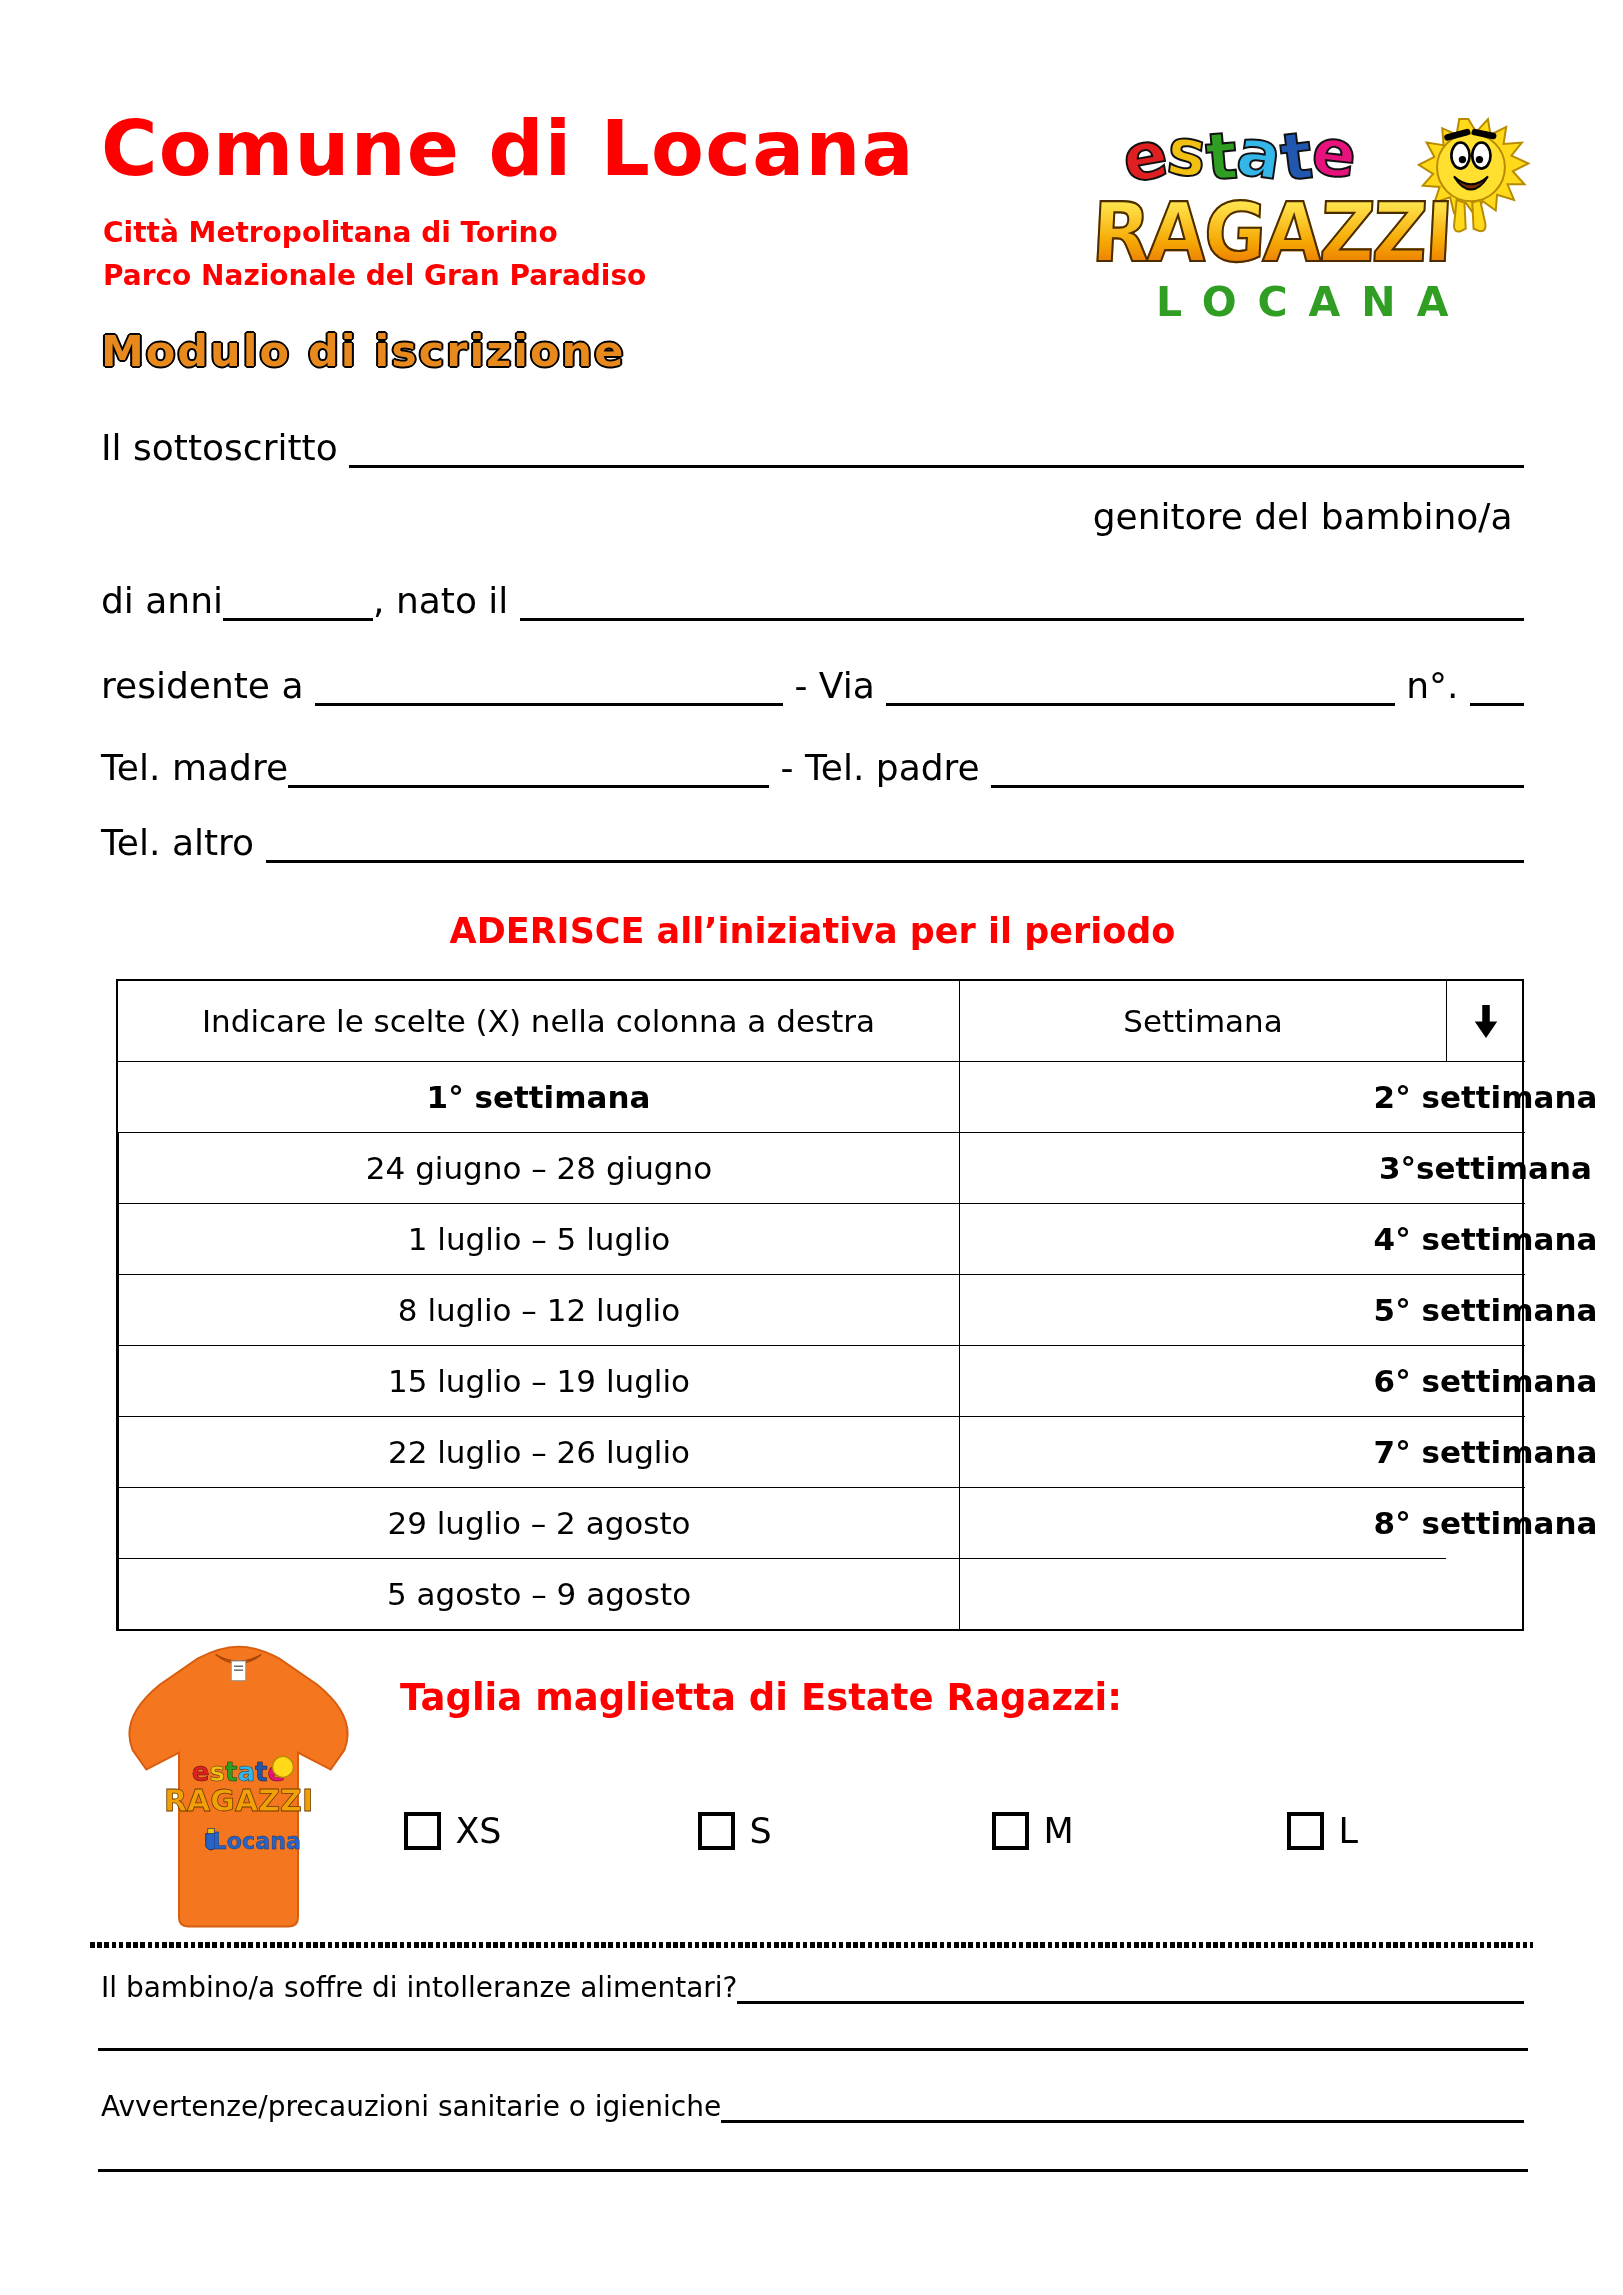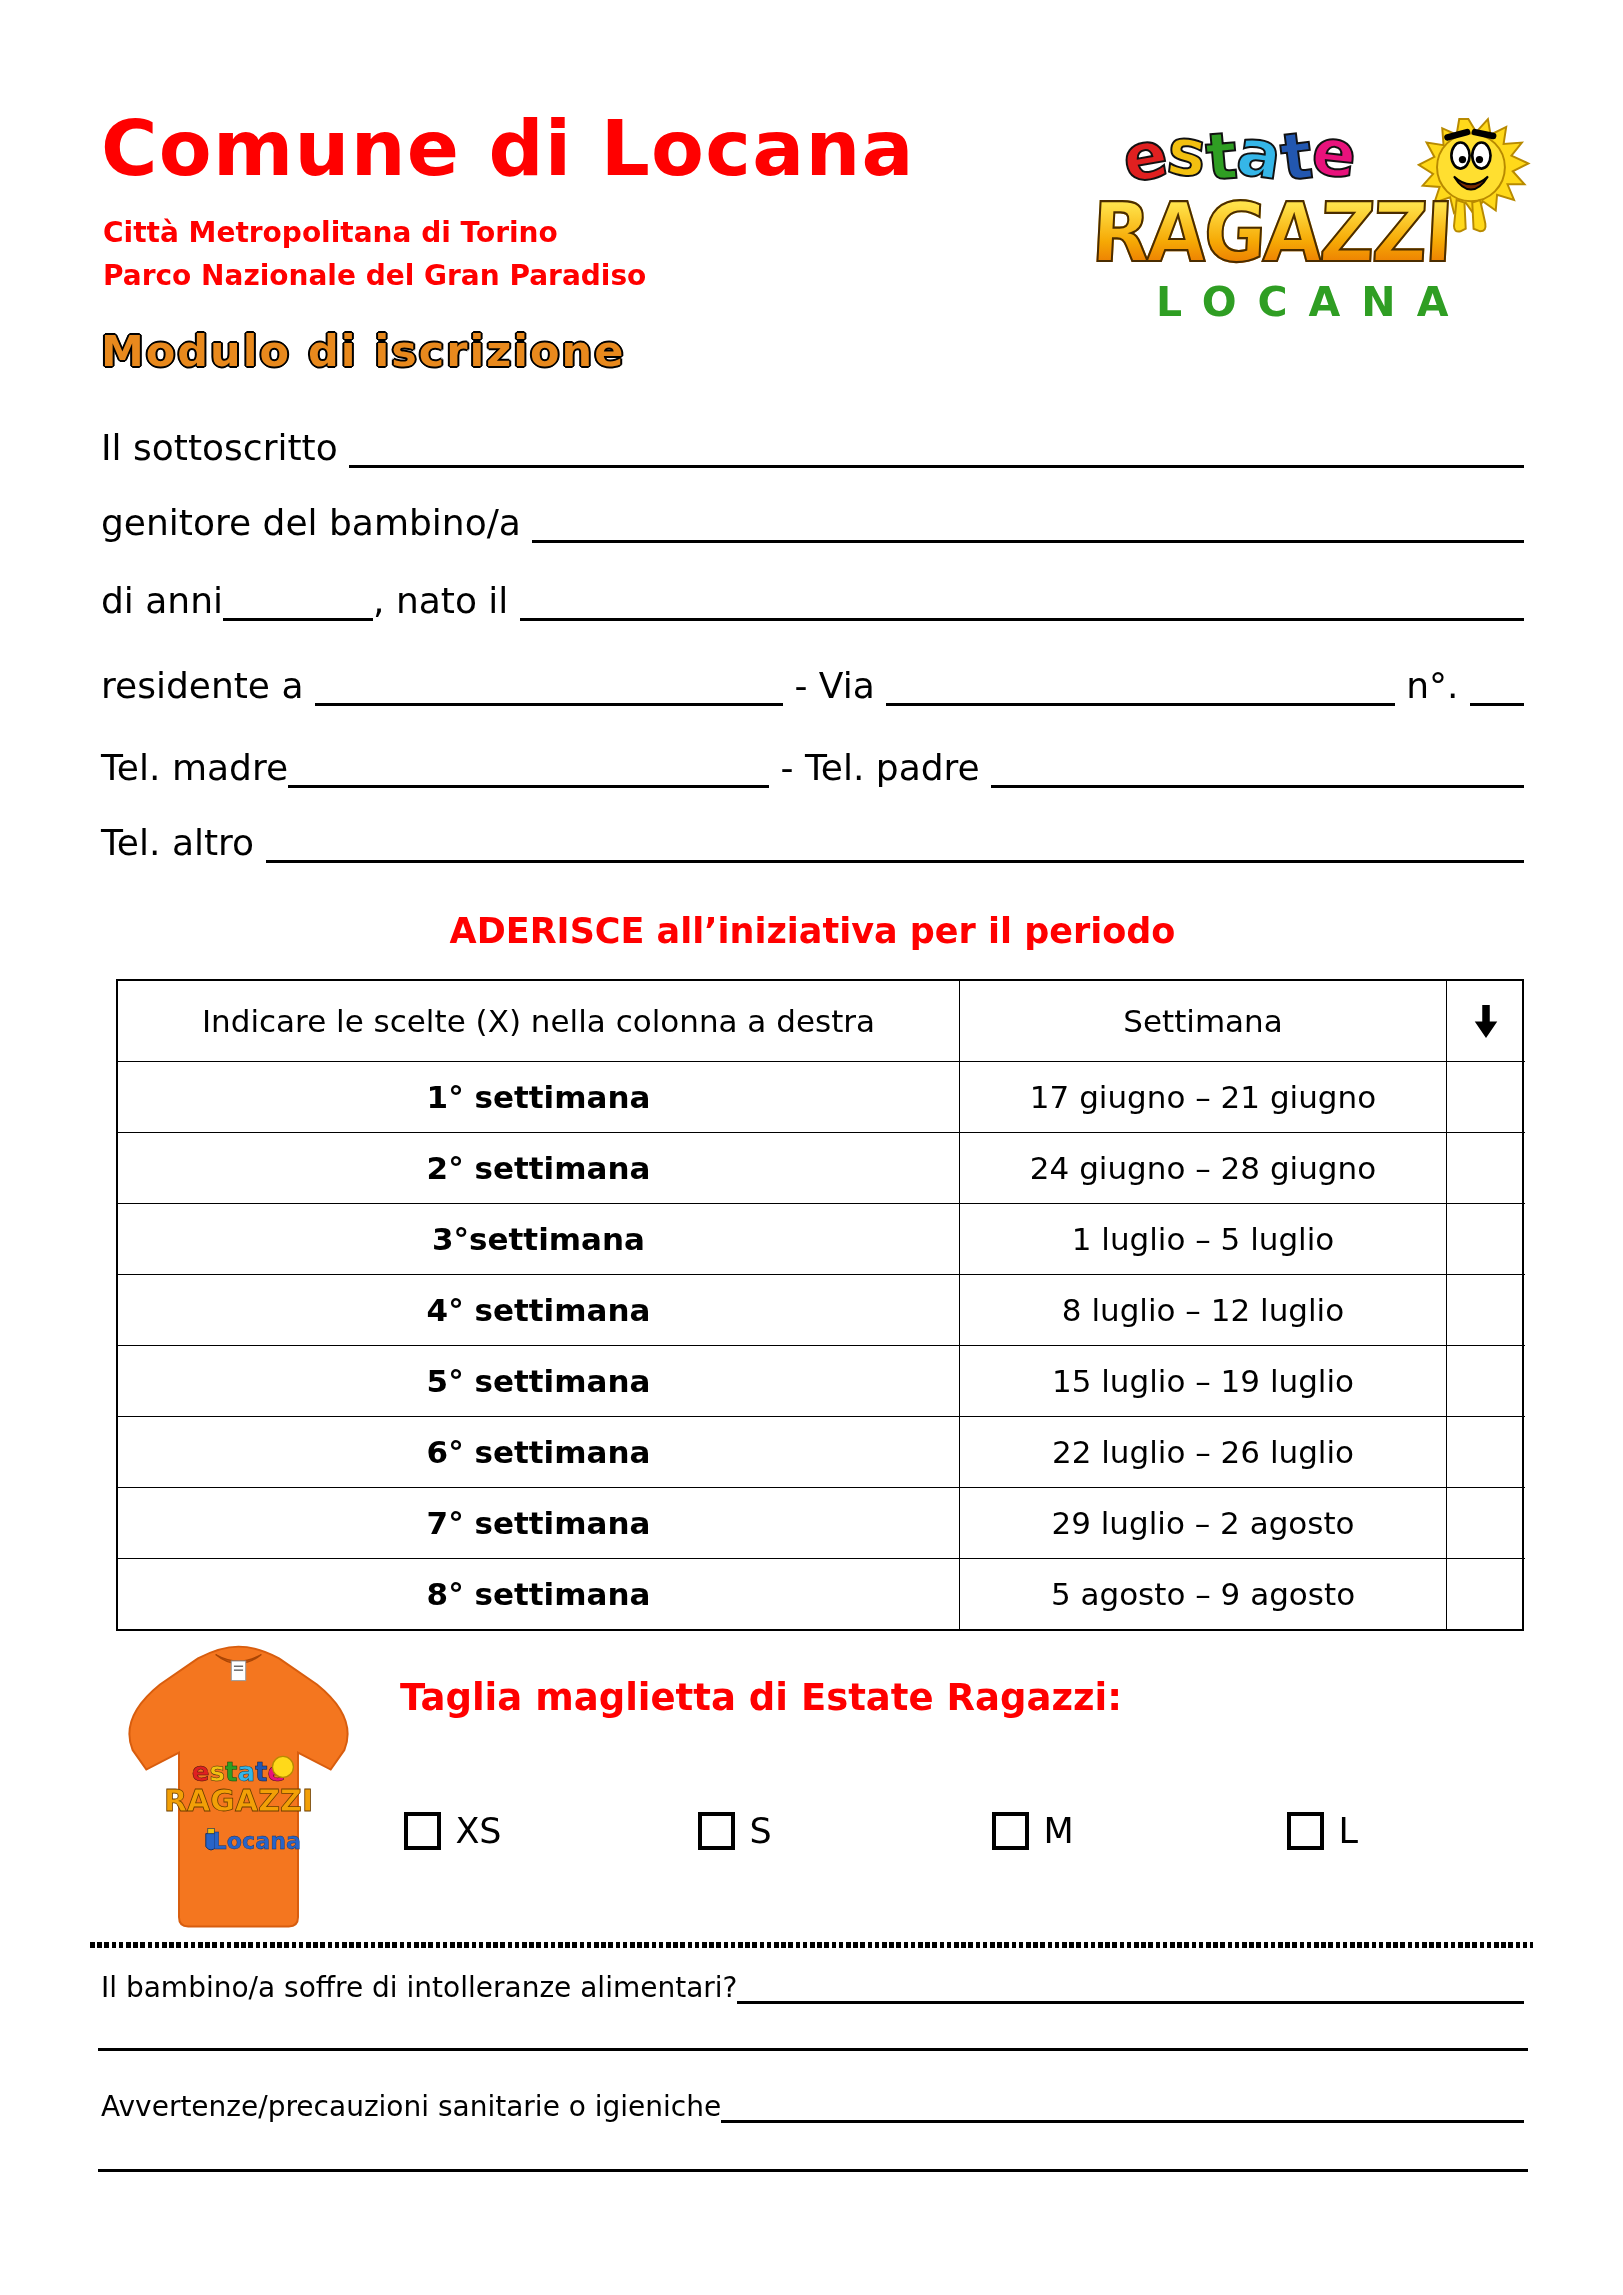--- a/index.html
+++ b/index.html
@@ -48,21 +48,21 @@
     text-shadow:-2px 0 #000,2px 0 #000,0 -2px #000,0 2px #000,-1.3px -1.3px #000,1.3px -1.3px #000,-1.3px 1.3px #000,1.3px 1.3px #000;
   }
   
   .frow{
     position:absolute;left:101px;width:1423px;display:flex;align-items:flex-end;
     font-size:36px;line-height:1.15;height:47px;
   }
   .frow .lbl{white-space:pre;text-align:right;}
   .fill{border-bottom:3.9px solid #000;height:39px;}
   .fill.grow{flex:1 1 auto;}
-  .r1{top:421px;} .r2{top:496px;} .r3{top:574px;}
+  .r1{top:421px;} .r2{top:496px;flex-direction:column;} .r3{top:574px;}
   .r4{top:659px;} .r5{top:741px;} .r6{top:816px;}
   .w230{width:150px;flex:0 0 auto;}
   .w730{width:468px;flex:0 0 auto;}
   .w82{width:54px;flex:0 0 auto;}
   .w745{width:481px;flex:0 0 auto;}
   
   .aderisce{
     position:absolute;left:101px;top:911px;width:1423px;text-align:center;
     font-size:35px;font-weight:bold;color:#ff0000;white-space:pre;
   }
@@ -178,21 +178,20 @@
   <div class="wtable">
     <div class="wcell hdr c1">Indicare le scelte (X) nella colonna a destra</div>
     <div class="wcell hdr">Settimana</div>
     <div class="wcell hdr">
       <svg width="30" height="37" viewBox="0 0 40 48">
           <path d="M15 2 H25 V24 H35 L20 46 L5 24 H15 Z" fill="#000"></path>
         </svg>
     </div>
 
     <div class="wcell c1 wk">1° settimana</div>
-    <div class="wcell">17 giugno – 21 giugno</div>
     <div class="wcell"></div>
 
     <div class="wcell c1 wk">2° settimana</div>
     <div class="wcell">24 giugno – 28 giugno</div>
     <div class="wcell"></div>
 
     <div class="wcell c1 wk">3°settimana</div>
     <div class="wcell">1 luglio – 5 luglio</div>
     <div class="wcell"></div>
 

